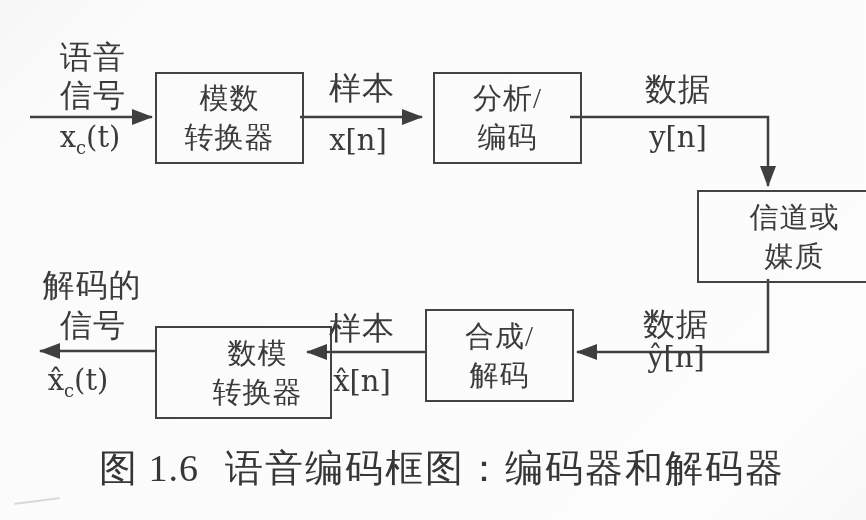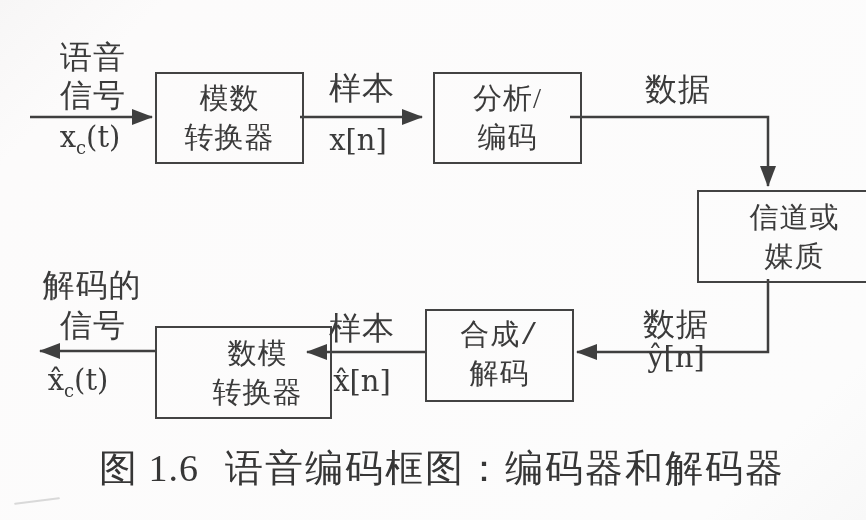--- a/index.html
+++ b/index.html
@@ -33,21 +33,21 @@
     justify-content: center;
     text-align: center;
     font-size: 29px;
     line-height: 39px;
     letter-spacing: 1px;
     color: #3b3b3b;
   }
   .box-adc     { left: 155px; top: 72px;  width: 145px; height: 88px; align-items: center; }
   .box-encoder { left: 433px; top: 72px;  width: 145px; height: 88px; }
   .box-channel { left: 697px; top: 190px; width: 143px; height: 89px; padding-left: 24px; }
-  .box-decoder { left: 425px; top: 309px; width: 145px; height: 89px; font-family: Liberation Mono, monospace; }
+  .box-decoder { left: 425px; top: 309px; width: 145px; height: 89px; }
   .box-dac     { left: 155px; top: 326px; width: 145px; height: 89px; padding-left: 28px; }
   .lbl {
     position: absolute;
     transform: translate(-50%, -50%);
     white-space: nowrap;
     font-size: 32px;
     letter-spacing: 1px;
     color: #3b3b3b;
   }
   .math {
@@ -123,20 +123,21 @@
   </div>
 
   <div class="lbl" style="left:93px; top:58px;">语音</div>
   <div class="lbl" style="left:93px; top:96px;">信号</div>
   <div class="lbl math" style="left:90px; top:139px;"><span>x</span><sub>c</sub><span>(t)</span></div>
 
   <div class="lbl" style="left:362px; top:89px;">样本</div>
   <div class="lbl math" style="left:342px; top:140px;margin-left:16px;"><span>x</span><span>[n]</span></div>
 
   <div class="lbl" style="left:678px; top:90px;">数据</div>
+  <div class="lbl math" style="left:678px; top:137px;"><span>y</span><span>[n]</span></div>
 
   <div class="lbl" style="left:676px; top:325px;">数据</div>
   <div class="lbl math" style="left:676px; top:357px;"><span>ŷ</span><span>[n]</span></div>
 
   <div class="lbl" style="left:362px; top:329px;">样本</div>
   <div class="lbl" style="left:92px; top:286px;">解码的</div>
 
   <div class="lbl math" style="left:362px; top:381px;"><span>x̂</span><span>[n]</span></div>
   <div class="lbl" style="left:93px; top:326px;">信号</div>
   <div class="lbl math" style="left:78px; top:382px;"><span>x̂</span><sub>c</sub><span>(t)</span></div>

